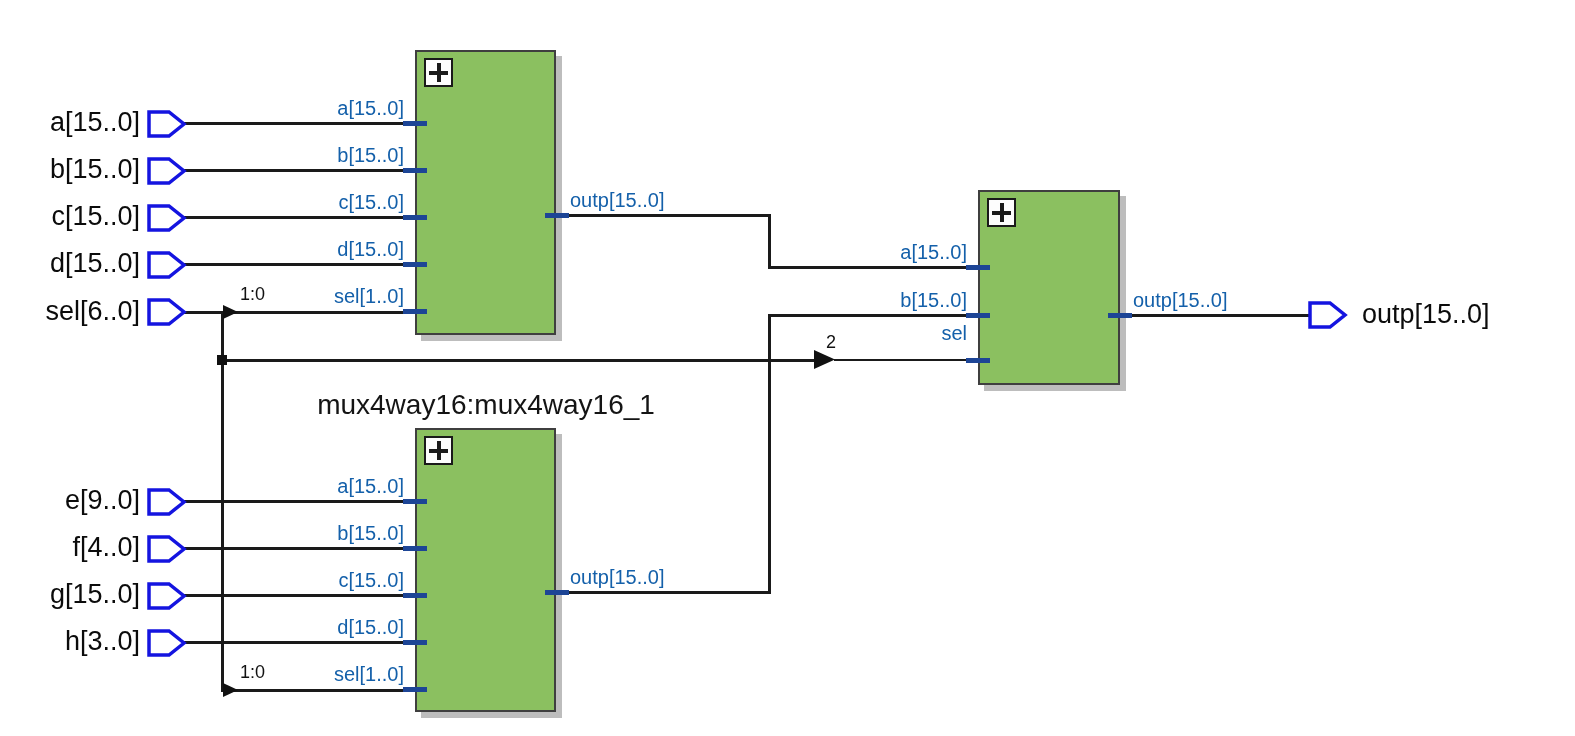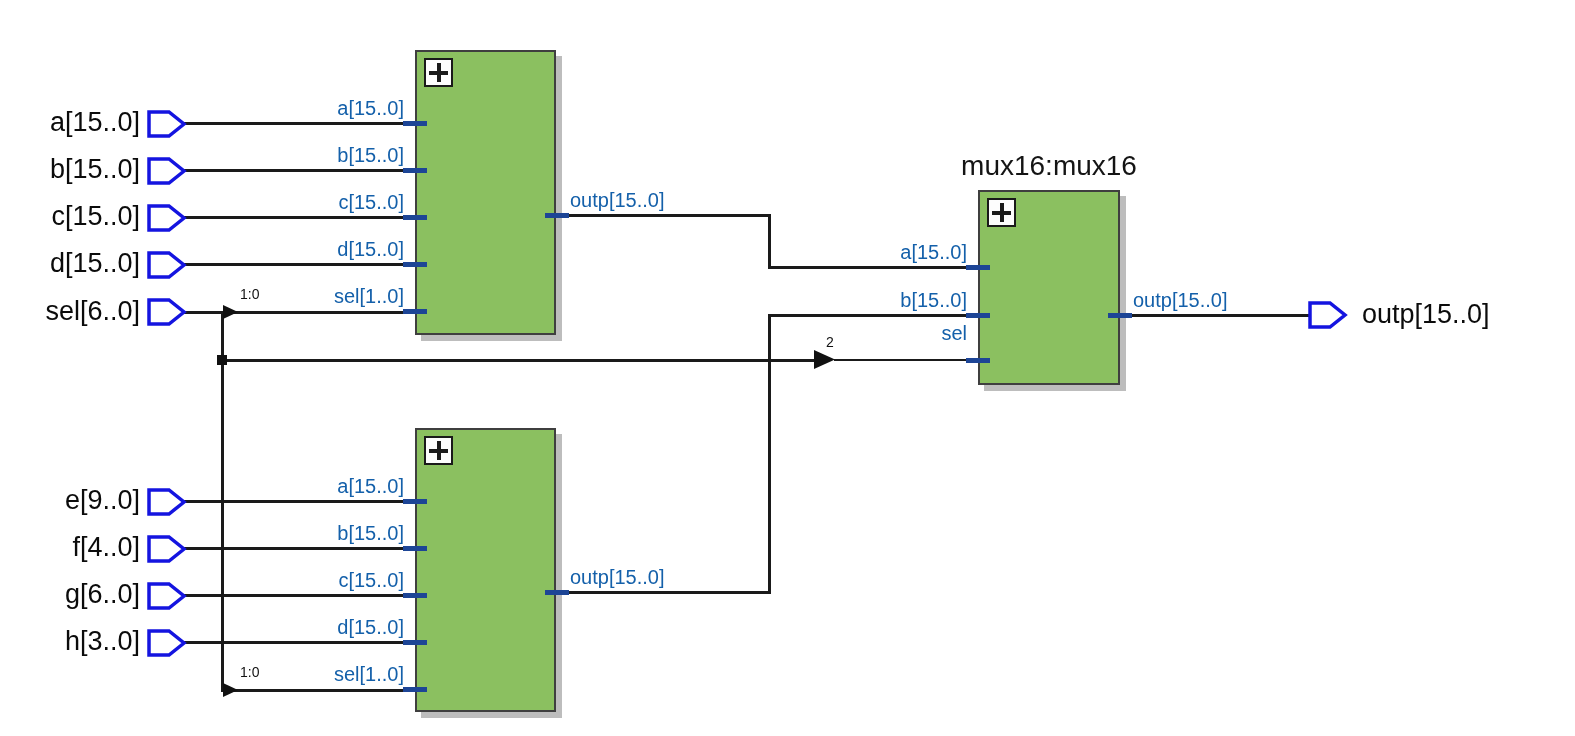--- a/index.html
+++ b/index.html
@@ -23,21 +23,21 @@
   .pin-label {
     position:absolute; font-size:27px; color:#0b0b0b; line-height:30px;
     white-space:nowrap;
   }
   .pin-label.ra { width:140px; text-align:right; left:0; }
   .port-label {
     position:absolute; font-size:20px; line-height:22px; color:#1460aa;
     white-space:nowrap;
   }
   .port-label.ra { width:196px; text-align:right; }
-  .bus-label { position:absolute; font-size:14px; line-height:20px; color:#111111; }
+  .bus-label { position:absolute; font-size:18px; line-height:20px; color:#111111; }
   .expand-icon {
     position:absolute; width:25px; height:25px; background:#fdfdfd;
     border:2px solid #1a1a1a; box-sizing:content-box;
   }
   .expand-icon::before {
     content:""; position:absolute; left:3px; right:3px; top:50%;
     margin-top:-2px; height:4px; background:#1a1a1a;
   }
   .expand-icon::after {
     content:""; position:absolute; top:3px; bottom:3px; left:50%;
@@ -119,21 +119,21 @@
       <polygon points="2,2 22,2 37,14 22,26 2,26" fill="#ffffff" stroke="#1414e0" stroke-width="3.5"></polygon>
     </svg>
 
   <div class="pin-label ra" style="top:107px">a[15..0]</div>
   <div class="pin-label ra" style="top:154px">b[15..0]</div>
   <div class="pin-label ra" style="top:201px">c[15..0]</div>
   <div class="pin-label ra" style="top:248px">d[15..0]</div>
   <div class="pin-label ra" style="top:296px">sel[6..0]</div>
   <div class="pin-label ra" style="top:485px">e[9..0]</div>
   <div class="pin-label ra" style="top:532px">f[4..0]</div>
-  <div class="pin-label ra" style="top:579px">g[6..0]</div>
+  <div class="pin-label ra" style="top:579px">g[15..0]</div>
   <div class="pin-label ra" style="top:626px">h[3..0]</div>
 
   <svg class="pin" style="left:1308px;top:301px" width="40" height="28" viewBox="0 0 40 28">
       <polygon points="2,2 22,2 37,14 22,26 2,26" fill="#ffffff" stroke="#1414e0" stroke-width="3.5"></polygon>
     </svg>
   <div class="pin-label" style="left:1362px;top:299px">outp[15..0]</div>
 
   <div class="comp" style="left:415px;top:50px;width:141px;height:285px"></div>
   <div class="expand-icon" style="left:424px;top:58px"></div>
 
@@ -145,38 +145,38 @@
   <div class="stub" style="left:545px;top:213px"></div>
 
   <div class="port-label ra" style="left:208px;top:97px">a[15..0]</div>
   <div class="port-label ra" style="left:208px;top:144px">b[15..0]</div>
   <div class="port-label ra" style="left:208px;top:191px">c[15..0]</div>
   <div class="port-label ra" style="left:208px;top:238px">d[15..0]</div>
   <div class="port-label ra" style="left:208px;top:285px">sel[1..0]</div>
   <div class="port-label" style="left:570px;top:189px">outp[15..0]</div>
 
   <div class="comp" style="left:415px;top:428px;width:141px;height:284px"></div>
+  <div class="comp-title" style="left:286px;top:390px">mux4way16:mux4way16_1</div>
   <div class="expand-icon" style="left:424px;top:436px"></div>
 
   <div class="stub" style="left:403px;top:499px"></div>
   <div class="stub" style="left:403px;top:546px"></div>
   <div class="stub" style="left:403px;top:593px"></div>
   <div class="stub" style="left:403px;top:640px"></div>
   <div class="stub" style="left:403px;top:687px"></div>
   <div class="stub" style="left:545px;top:590px"></div>
 
   <div class="port-label ra" style="left:208px;top:475px">a[15..0]</div>
   <div class="port-label ra" style="left:208px;top:522px">b[15..0]</div>
   <div class="port-label ra" style="left:208px;top:569px">c[15..0]</div>
   <div class="port-label ra" style="left:208px;top:616px">d[15..0]</div>
   <div class="port-label ra" style="left:208px;top:663px">sel[1..0]</div>
   <div class="port-label" style="left:570px;top:566px">outp[15..0]</div>
 
   <div class="comp" style="left:978px;top:190px;width:142px;height:195px"></div>
-  <div class="comp-title" style="left:849px;top:151px">mux16:mux16</div>
   <div class="expand-icon" style="left:987px;top:198px"></div>
 
   <div class="stub" style="left:966px;top:265px"></div>
   <div class="stub" style="left:966px;top:313px"></div>
   <div class="stub" style="left:966px;top:358px"></div>
   <div class="stub" style="left:1108px;top:313px"></div>
 
   <div class="port-label ra" style="left:771px;top:241px">a[15..0]</div>
   <div class="port-label ra" style="left:771px;top:289px">b[15..0]</div>
   <div class="port-label ra" style="left:771px;top:322px">sel</div>

